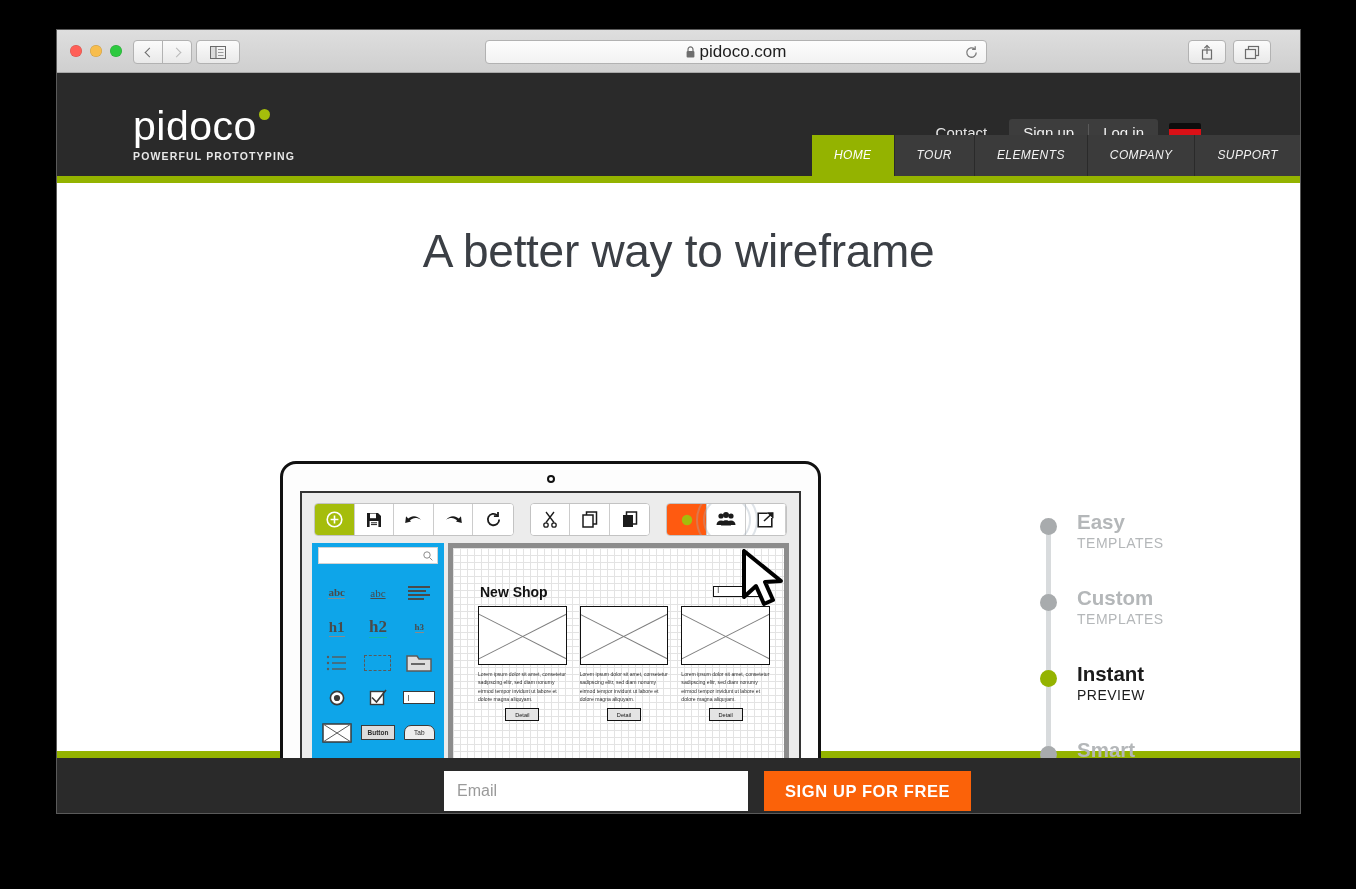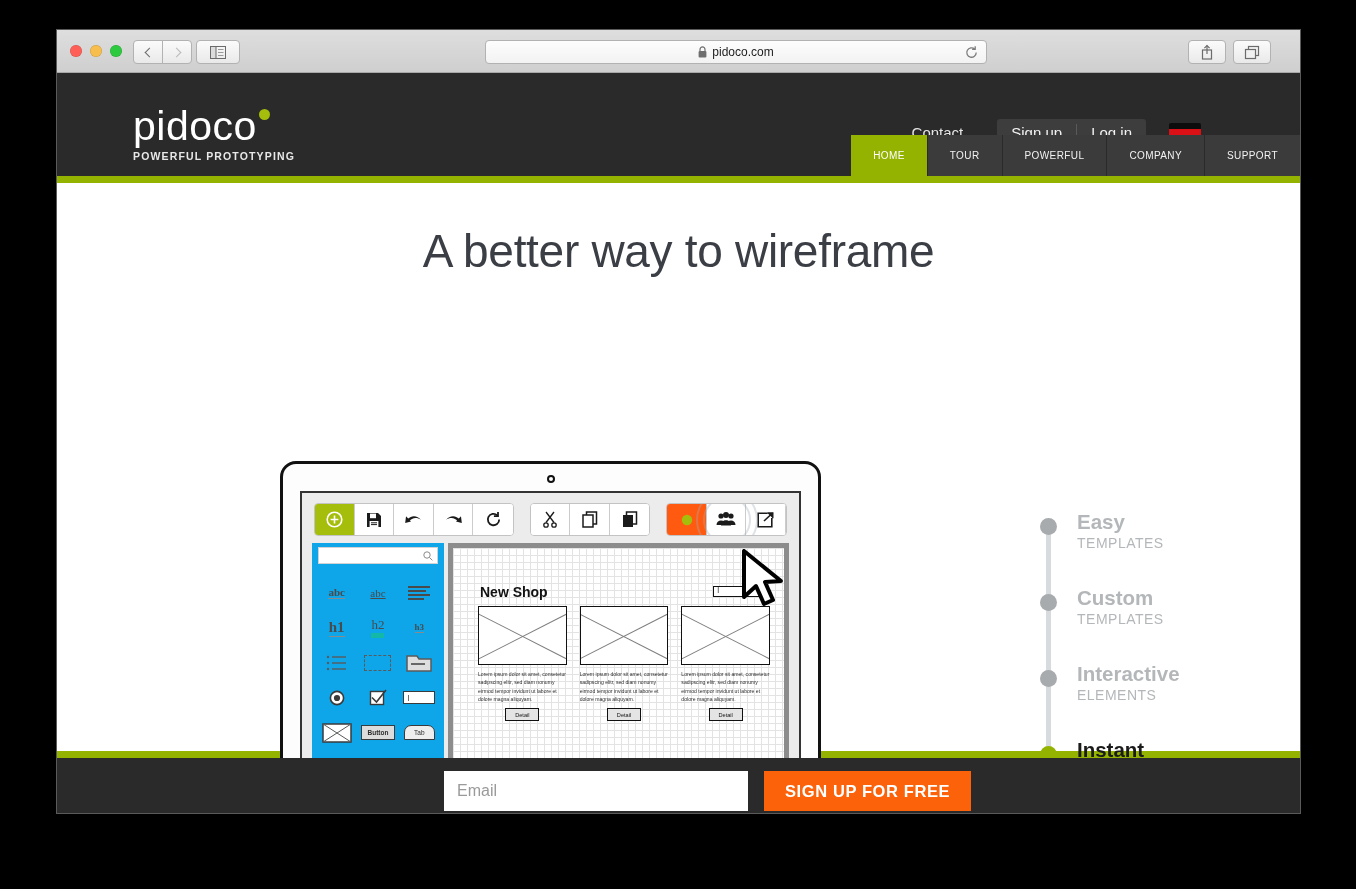--- a/index.html
+++ b/index.html
@@ -52,50 +52,50 @@
   .chev.right { transform: rotate(45deg); margin-right: 2px; border-color: #b9b9b9; }
 
   #address-bar {
     position: absolute; left: 428px; top: 10px;
     width: 502px; height: 24px;
     background: linear-gradient(to bottom,#fdfdfd,#f2f2f2);
     border: 1px solid #b2b2b2; border-radius: 4px;
     display: flex; align-items: center; justify-content: center;
   }
   #address-bar .url-wrap { display: flex; align-items: center; gap: 5px; }
-  #url-text { font-size: 12px; color: #1d1d1d; }
+  #url-text { font-size: 17px; color: #1d1d1d; }
   #reload-button { position: absolute; right: 7px; top: 4px; width: 15px; height: 15px; }
 
   
   #site-header {
     position: relative;
     height: 103px;
     background: #2a2a2a;
   }
   #logo-block { position: absolute; left: 76px; top: 33px; }
   #logo-word {
     font-size: 41px; color: #fff; letter-spacing: .5px;
     font-weight: 300; line-height: 1; position: relative; display: inline-block;
   }
   #logo-dot { position: absolute; right: -13px; top: 3px; width: 11px; height: 11px; border-radius: 50%; background: #a5bd0b; }
   #logo-tagline { font-size: 10.5px; color: #e8e8e8; letter-spacing: 1.15px; margin-top: 3px; font-weight: 600; }
 
-  #utility-nav { position: absolute; right: 99px; top: 46px; display: flex; align-items: center; gap: 12px; }
+  #utility-nav { position: absolute; right: 99px; top: 46px; display: flex; align-items: center; gap: 0; }
   #contact-link { font-size: 15px; color: #e6e6e6; margin-right: 22px; }
   .auth-group { display: flex; background: #3d3d3d; border-radius: 3px; overflow: hidden; }
   .auth-group a { font-size: 15px; color: #f2f2f2; padding: 5px 14px; }
   .auth-sep { width: 1px; background: #5a5a5a; margin: 5px 0; }
   #flag-button { width: 32px; height: 20px; margin-left: 11px; border-radius: 2px; overflow: hidden; display: flex; flex-direction: column; }
   #flag-button i { display: block; flex: 1; }
 
   #main-nav { position: absolute; right: 0; bottom: 0; display: flex; }
   .nav-tab {
     padding: 0 22px; height: 41px; line-height: 41px;
-    font-size: 10px; color: #f2f2f2; letter-spacing: .4px;
-    background: #3b3b3b; border-left: 1px solid #2a2a2a;
+    font-size: 12px; color: #f2f2f2; letter-spacing: .4px;
+    background: #3b3b3b; border-left: 1px solid #2a2a2a; font-style: italic;
   }
   .nav-tab.active { background: #94b300; color: #fff; }
 
   #header-underline { height: 7px; background: #94b300; }
 
   
   #hero { position: relative; height: 568px; background: #fff; }
   #page-title {
     text-align: center; padding-top: 41px;
     font-size: 46px; font-weight: 400; color: #3b3f45; letter-spacing: -.3px;
@@ -310,21 +310,21 @@
       <span id="flag-button">
         <i style="background:#0d0d0d"></i>
         <i style="background:#da1016"></i>
         <i style="background:#fbc400"></i>
       </span>
     </div>
 
     <nav id="main-nav">
       <a class="nav-tab active">HOME</a>
       <a class="nav-tab">TOUR</a>
-      <a class="nav-tab">POWERFUL</a>
+      <a class="nav-tab">ELEMENTS</a>
       <a class="nav-tab">COMPANY</a>
       <a class="nav-tab">SUPPORT</a>
     </nav>
   </div>
   <div id="header-underline"></div>
 
   <div id="hero">
     <h1 id="page-title">A better way to wireframe</h1>
 
     <div id="laptop">
@@ -443,21 +443,21 @@
                       <line x1="2" y1="6" x2="20" y2="6"></line>
                     <line x1="2" y1="10" x2="24" y2="10"></line>
                       <line x1="2" y1="14" x2="18" y2="14"></line>
                   </g>
                 </svg>
               </div>
               <div class="stencil-cell">
                 <span class="st-label" style="font-size:15px;font-weight:700;border-bottom:1px solid #8a8a8a">h1</span>
               </div>
               <div class="stencil-cell">
-                <span class="st-label" style="font-size:13px;font-weight:400;border-bottom:5px solid #14b8a6">h2</span>
+                <span class="st-label" style="font-size:17px;font-weight:700;border-bottom:1px solid #14b8a6">h2</span>
               </div>
               <div class="stencil-cell">
                 <span class="st-label" style="font-size:9px;font-weight:700;border-bottom:1px solid #8a8a8a">h3</span>
               </div>
               <div class="stencil-cell">
                 <svg width="24" height="18" viewBox="0 0 24 18">
                   <g fill="#5a5a5a">
                     <circle cx="3" cy="3" r="1.2"></circle>
                       <circle cx="3" cy="9" r="1.2"></circle>
                       <circle cx="3" cy="15" r="1.2"></circle>
@@ -572,25 +572,20 @@
       <div class="step-row">
         <span class="step-dot"></span>
         <div class="step-title">Easy</div>
         <div class="step-sub">TEMPLATES</div>
       </div>
       <div class="step-row">
         <span class="step-dot"></span>
         <div class="step-title">Custom</div>
         <div class="step-sub">TEMPLATES</div>
       </div>
-      <div class="step-row">
-        <span class="step-dot"></span>
-        <div class="step-title">Interactive</div>
-        <div class="step-sub">ELEMENTS</div>
-      </div>
       <div class="step-row active">
         <span class="step-dot"></span>
         <div class="step-title">Instant</div>
         <div class="step-sub">PREVIEW</div>
       </div>
       <div class="step-row">
         <span class="step-dot"></span>
         <div class="step-title">Smart</div>
 
       </div>

